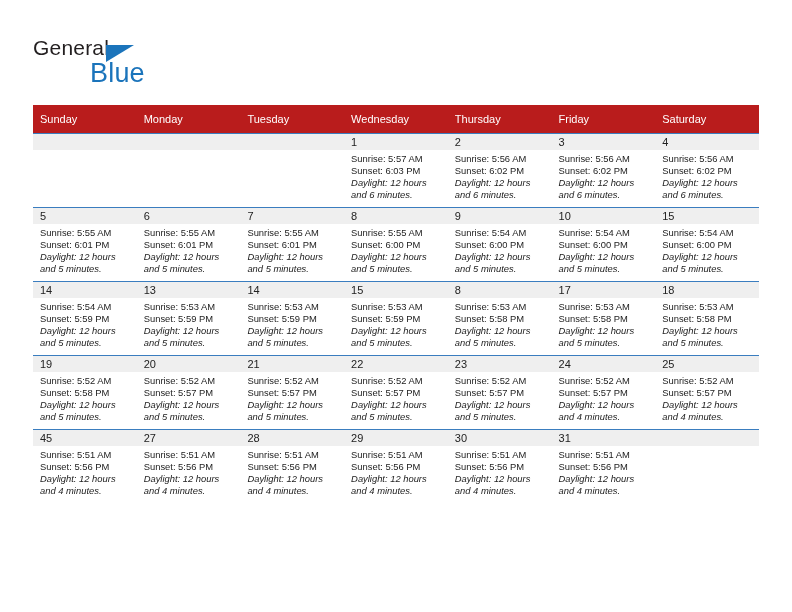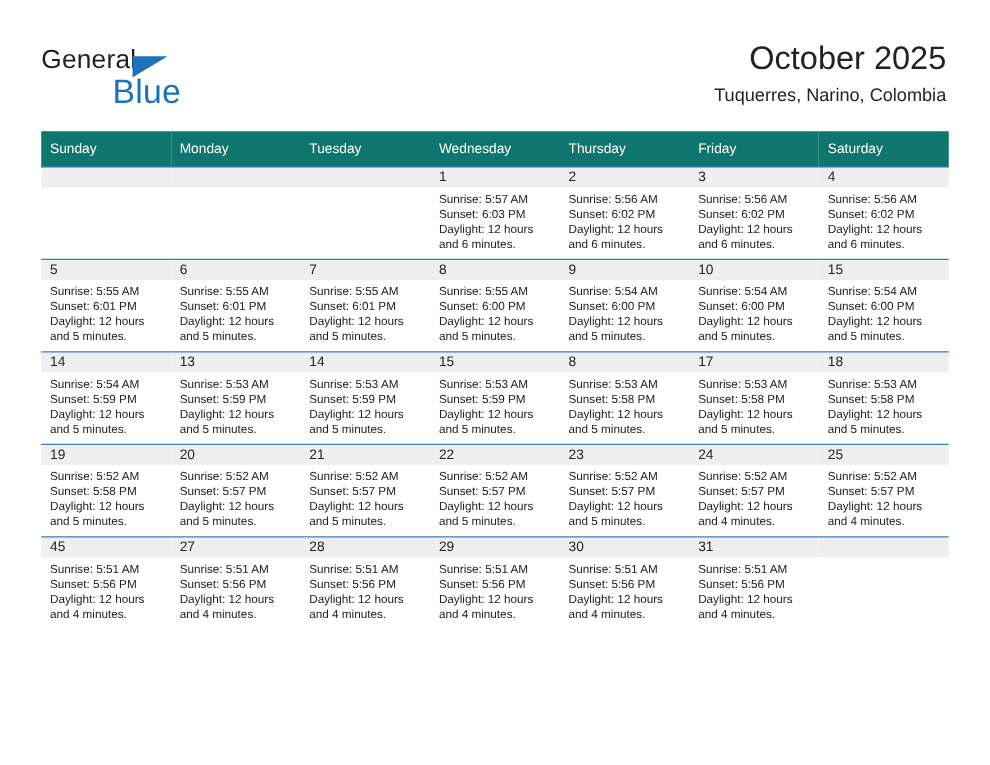--- a/index.html
+++ b/index.html
@@ -92,21 +92,21 @@
   .calendar {
     position: absolute;
     left: 33px;
     top: 105px;
     width: 726px;
     border-collapse: collapse;
     table-layout: fixed;
   }
 
   .calendar th {
-    background: #0f766e;
+    background: #b91c1c;
     color: #ffffff;
     font-size: 11px;
     font-weight: normal;
     text-align: left;
     padding: 5px 0 5px 7px;
     height: 18px;
     border: none;
     vertical-align: middle;
     margin-left: 12px;
   }
@@ -133,43 +133,40 @@
     padding: 3px 6px 0 7px;
     font-size: 9.4px;
     line-height: 12.1px;
     color: #222222;
   }
   .cell-body div {
     white-space: nowrap;
   }
   .cell-body .wrap {
     white-space: normal;
+    font-style: italic;
   }
 
   td.empty .daynum-band {
     background: #efefef;
   }
 </style>
 </head>
 <body>
 
 <div class="page">
 
   <div class="header">
 
     <div class="logo">
       <span class="logo-general">General</span>
       <span class="logo-triangle"></span>
       <span class="logo-blue">Blue</span>
     </div>
 
-    <div class="title-block">
-      <div class="cal-title">October 2025</div>
-      <div class="cal-subtitle">Tuquerres, Narino, Colombia</div>
-    </div>
 
   </div>
 
   <table class="calendar">
     <thead>
       <tr>
         <th>Sunday</th>
         <th>Monday</th>
         <th>Tuesday</th>
         <th>Wednesday</th>

